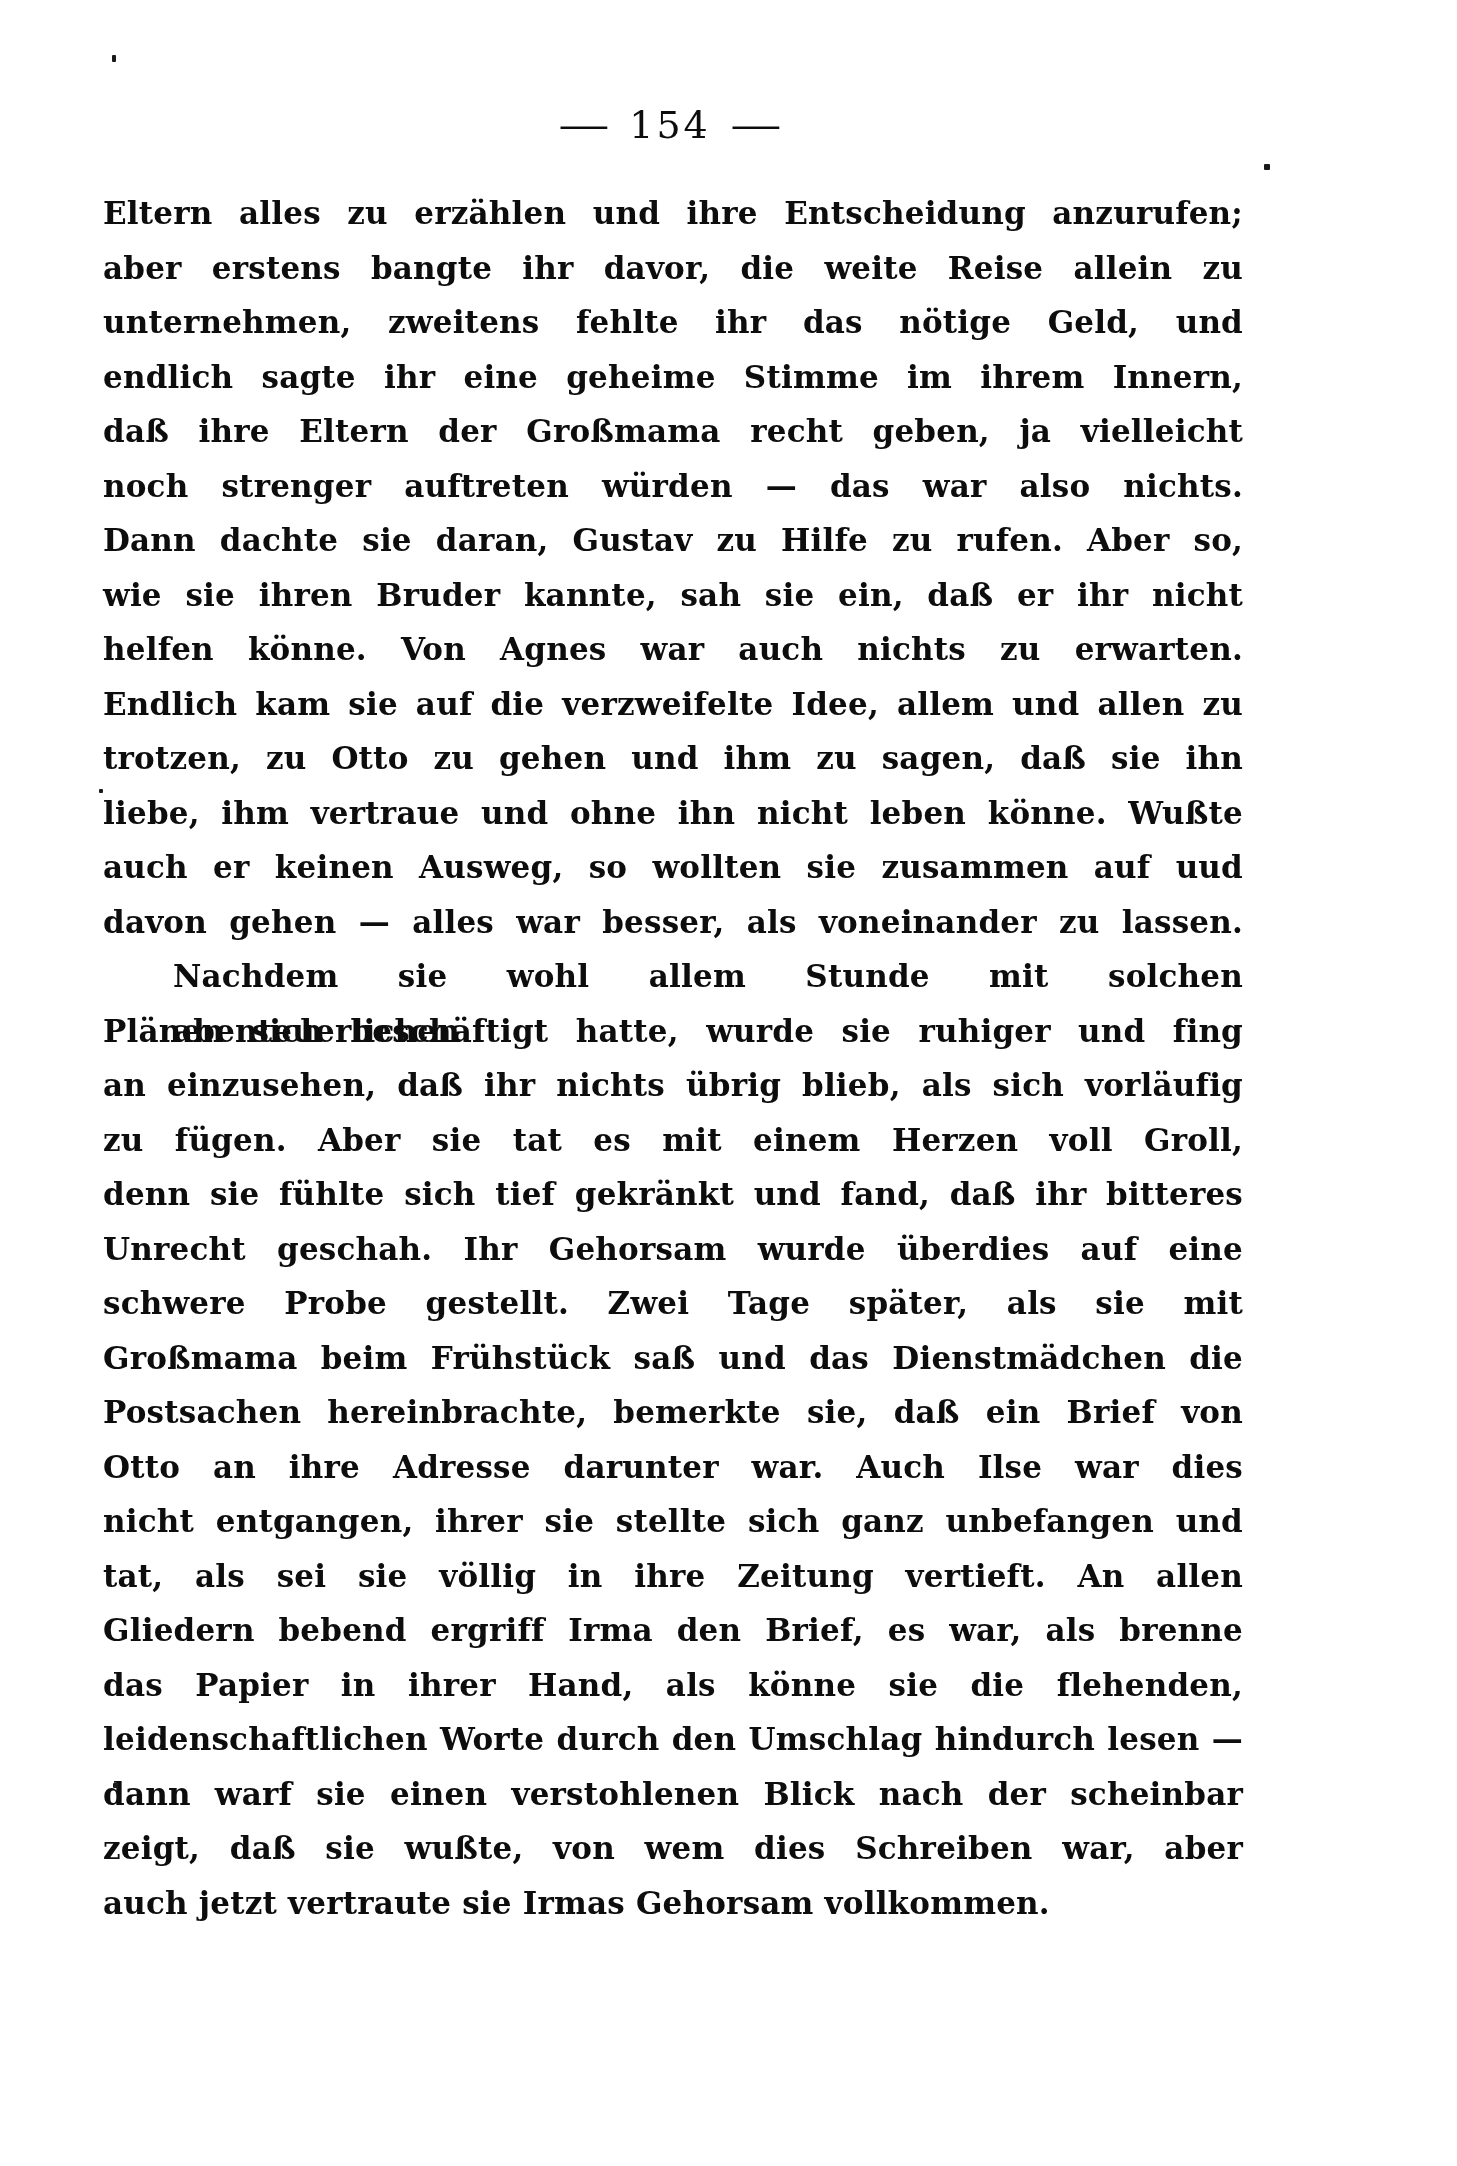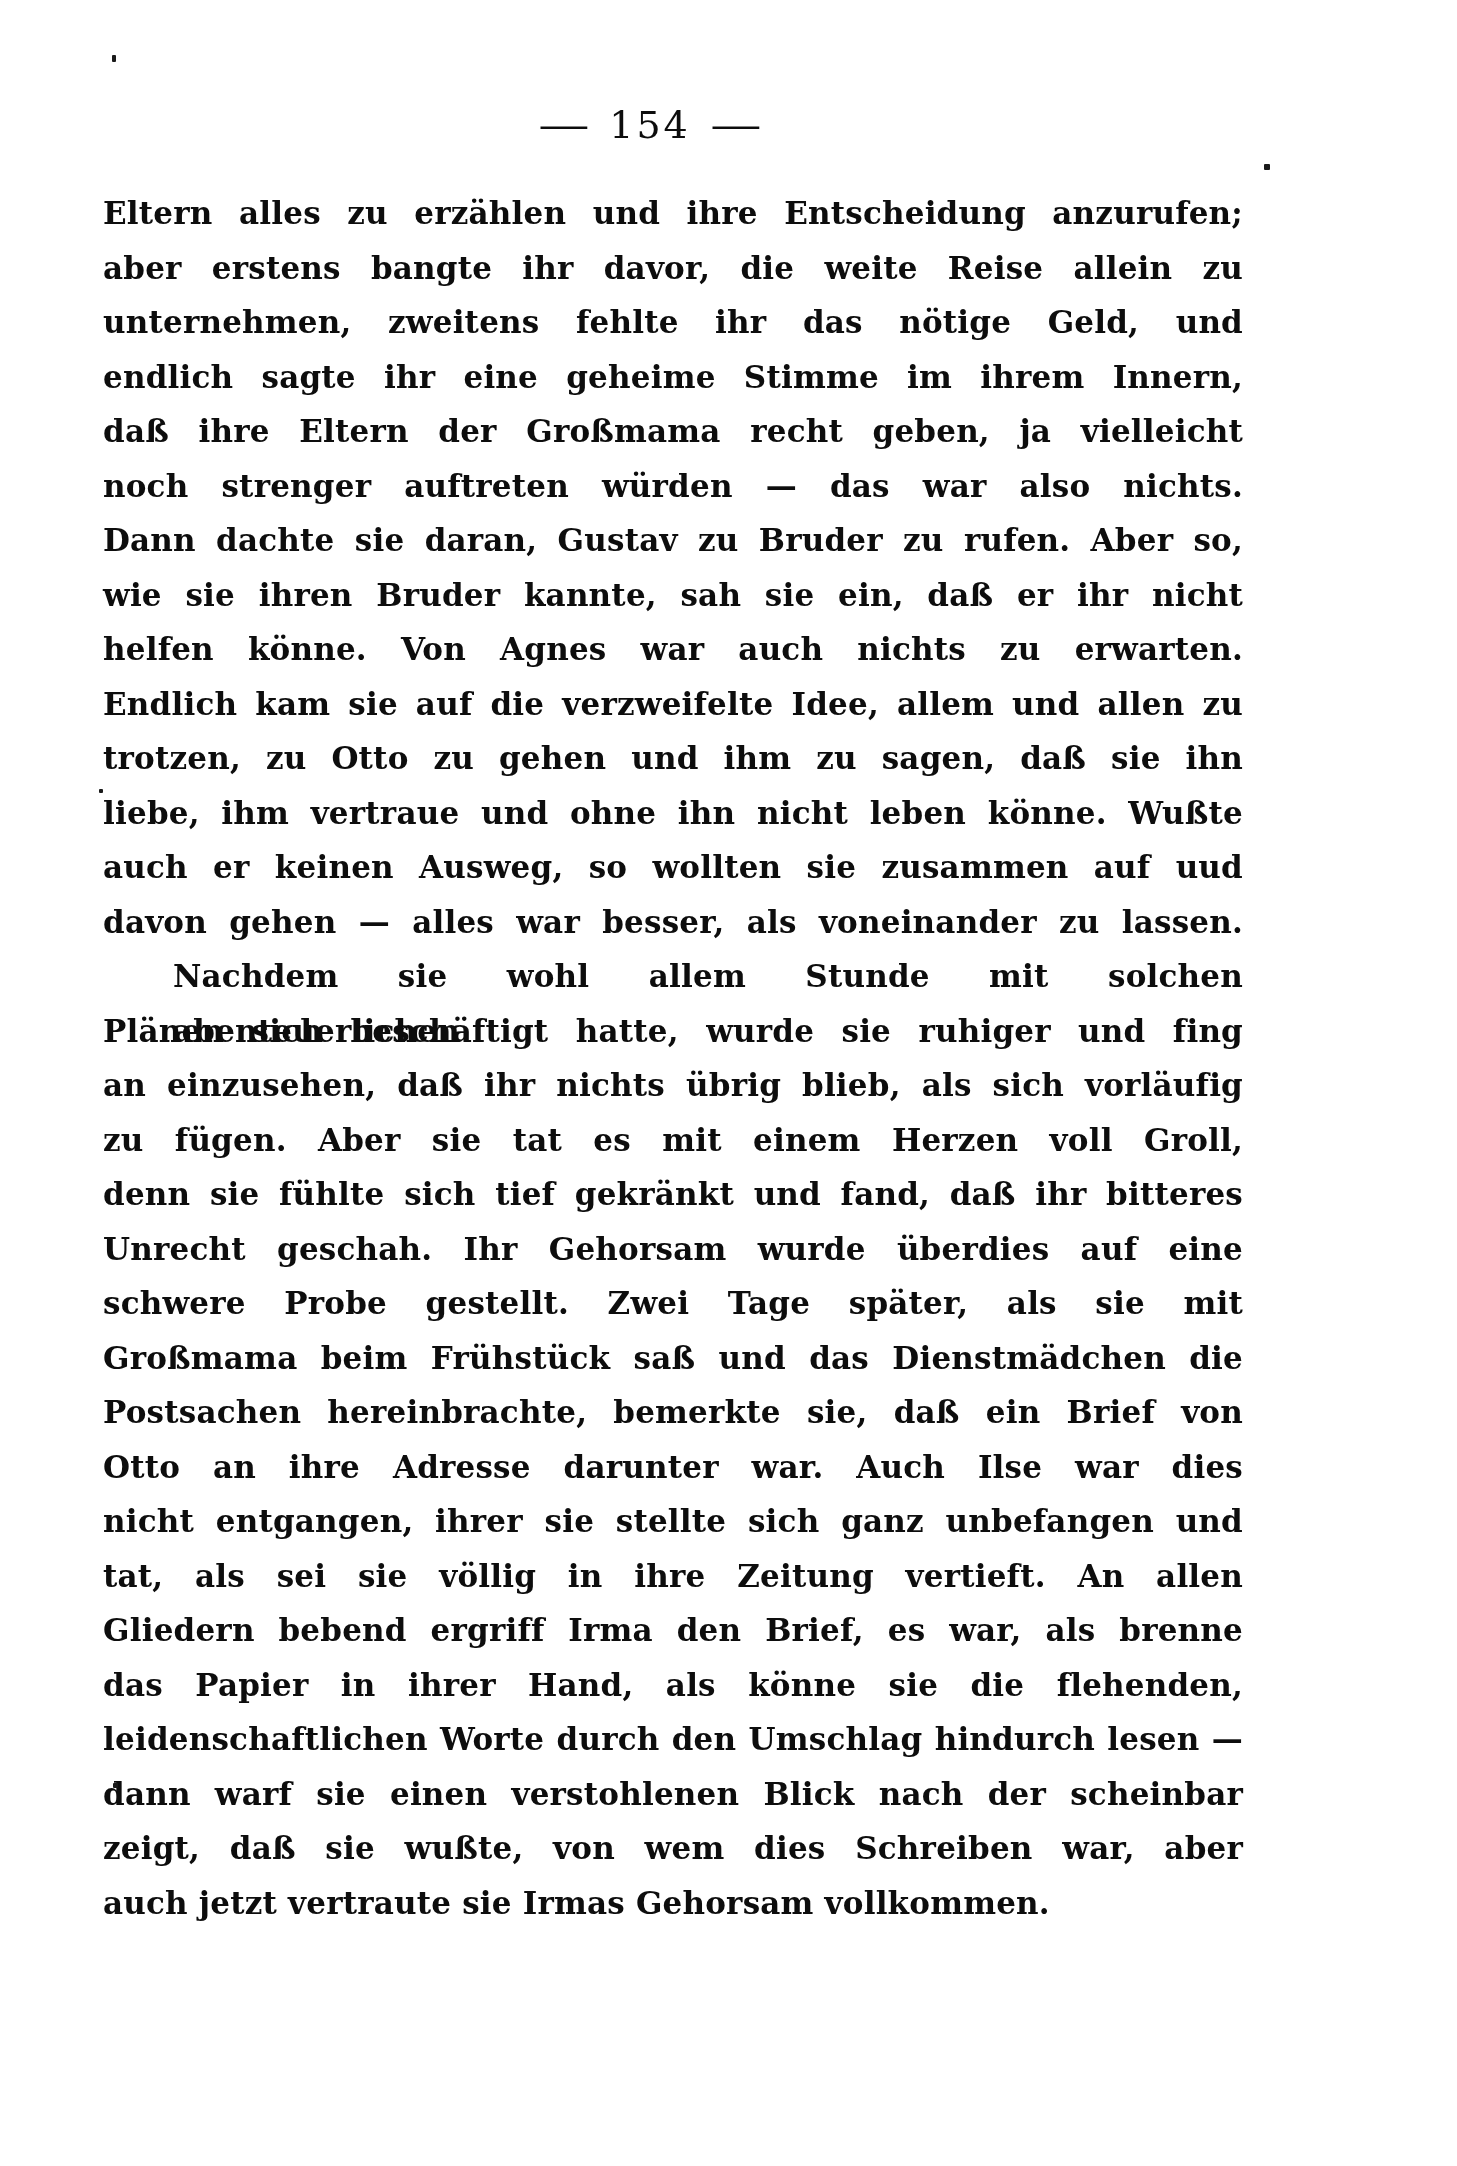--- a/index.html
+++ b/index.html
@@ -12,21 +12,21 @@
     width: 1457px;
     height: 2166px;
     background: #ffffff;
     overflow: hidden;
     font-family: "DejaVu Serif", serif;
     color: #0d0d0d;
   }
   .header {
     margin: 103px 0 0 0;
     width: 1140px;
-    padding-left: 80px;
+    padding-left: 100px;
     box-sizing: content-box;
     text-align: center;
     font-size: 38px;
     line-height: 44px;
     font-weight: normal;
     color: #0d0d0d;
     white-space: nowrap;
   }
   .header .dash {
     display: inline-block;
@@ -75,21 +75,21 @@
     <span class="dash">—</span><span class="pagenum">154</span><span class="dash">—</span>
   </div>
 
   <div class="bodytext">
       <div class="line">Eltern alles zu erzählen und ihre Entscheidung anzurufen;</div>
       <div class="line">aber erstens bangte ihr davor, die weite Reise allein zu</div>
       <div class="line">unternehmen, zweitens fehlte ihr das nötige Geld, und</div>
       <div class="line">endlich sagte ihr eine geheime Stimme im ihrem Innern,</div>
       <div class="line">daß ihre Eltern der Großmama recht geben, ja vielleicht</div>
       <div class="line">noch strenger auftreten würden — das war also nichts.</div>
-      <div class="line">Dann dachte sie daran, Gustav zu Bruder zu rufen. Aber so,</div>
+      <div class="line">Dann dachte sie daran, Gustav zu Hilfe zu rufen. Aber so,</div>
       <div class="line">wie sie ihren Bruder kannte, sah sie ein, daß er ihr nicht</div>
       <div class="line">helfen könne. Von Agnes war auch nichts zu erwarten.</div>
       <div class="line">Endlich kam sie auf die verzweifelte Idee, allem und allen zu</div>
       <div class="line">trotzen, zu Otto zu gehen und ihm zu sagen, daß sie ihn</div>
       <div class="line">liebe, ihm vertraue und ohne ihn nicht leben könne. Wußte</div>
       <div class="line">auch er keinen Ausweg, so wollten sie zusammen auf uud</div>
       <div class="line">davon gehen — alles war besser, als voneinander zu lassen.</div>
       <div class="line indent">Nachdem sie wohl allem Stunde mit solchen abenteuerlichen</div>
       <div class="line">Plänen sich beschäftigt hatte, wurde sie ruhiger und fing</div>
       <div class="line">an einzusehen, daß ihr nichts übrig blieb, als sich vorläufig</div>

